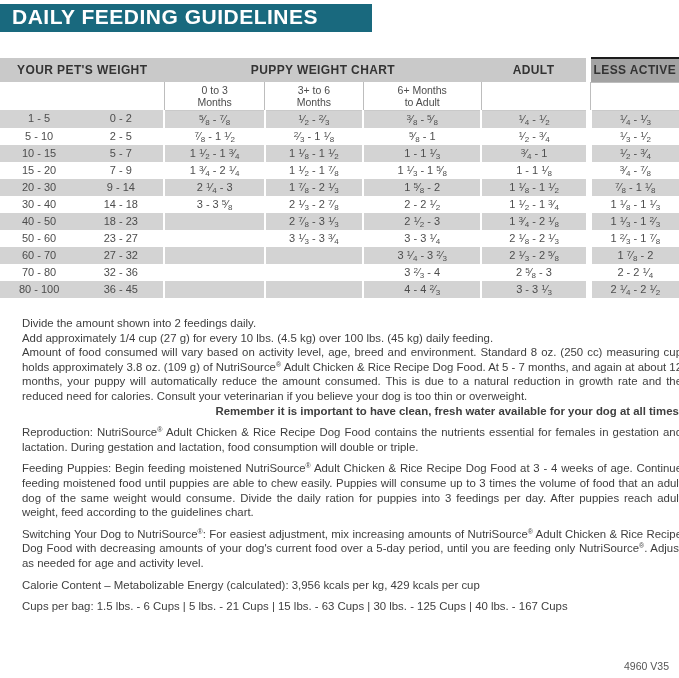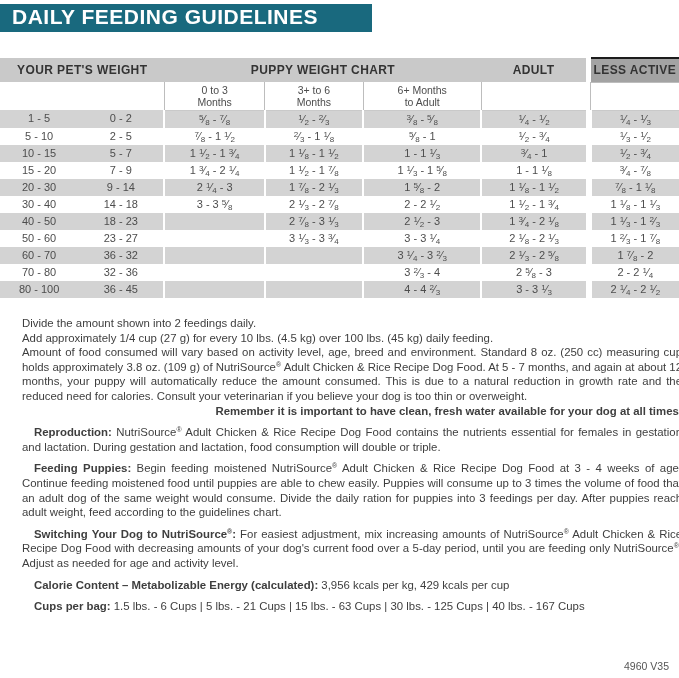--- a/index.html
+++ b/index.html
@@ -42,21 +42,21 @@
   .f sup{vertical-align:3px;}
   .f sub{vertical-align:-2px;}
   .f i{font-style:normal;}
 
   
   .copy{position:absolute;top:316px;left:22px;width:660px;}
   .line{font-size:11.4px;line-height:14.6px;color:#3e3e3e;}
   .just{text-align:justify;}
   .bold{font-weight:bold;text-align:right;}
   .sec{margin-top:7px;}
-  .line b{font-weight:bold;margin-left:12px;}
+  .line b{font-weight:normal;}
   sup.reg{font-size:7px;vertical-align:4px;line-height:0;}
 
   .code{position:absolute;right:10px;bottom:6px;font-size:10.5px;color:#555;}
 </style>
 </head>
 <body>
 
 <div class="page">
 
   <div class="title-bar">
@@ -171,21 +171,21 @@
           <td>23 - 27</td>
           <td class="wsep"></td>
           <td class="wsep">3 <span class="f"><sup>1</sup><i>⁄</i><sub>3</sub></span> - 3 <span class="f"><sup>3</sup><i>⁄</i><sub>4</sub></span></td>
           <td class="wsep">3 - 3 <span class="f"><sup>1</sup><i>⁄</i><sub>4</sub></span></td>
           <td class="wsep">2 <span class="f"><sup>1</sup><i>⁄</i><sub>8</sub></span> - 2 <span class="f"><sup>1</sup><i>⁄</i><sub>3</sub></span></td>
           <td class="gapc"></td>
           <td class="wsep">1 <span class="f"><sup>2</sup><i>⁄</i><sub>3</sub></span> - 1 <span class="f"><sup>7</sup><i>⁄</i><sub>8</sub></span></td>
         </tr>
         <tr class="stripe">
           <td>60 - 70</td>
-          <td>36 - 32</td>
+          <td>27 - 32</td>
           <td class="wsep"></td>
           <td class="wsep"></td>
           <td class="wsep">3 <span class="f"><sup>1</sup><i>⁄</i><sub>4</sub></span> - 3 <span class="f"><sup>2</sup><i>⁄</i><sub>3</sub></span></td>
           <td class="wsep">2 <span class="f"><sup>1</sup><i>⁄</i><sub>3</sub></span> - 2 <span class="f"><sup>5</sup><i>⁄</i><sub>8</sub></span></td>
           <td class="gapc"></td>
           <td class="wsep">1 <span class="f"><sup>7</sup><i>⁄</i><sub>8</sub></span> - 2</td>
         </tr>
         <tr>
           <td>70 - 80</td>
           <td>32 - 36</td>

